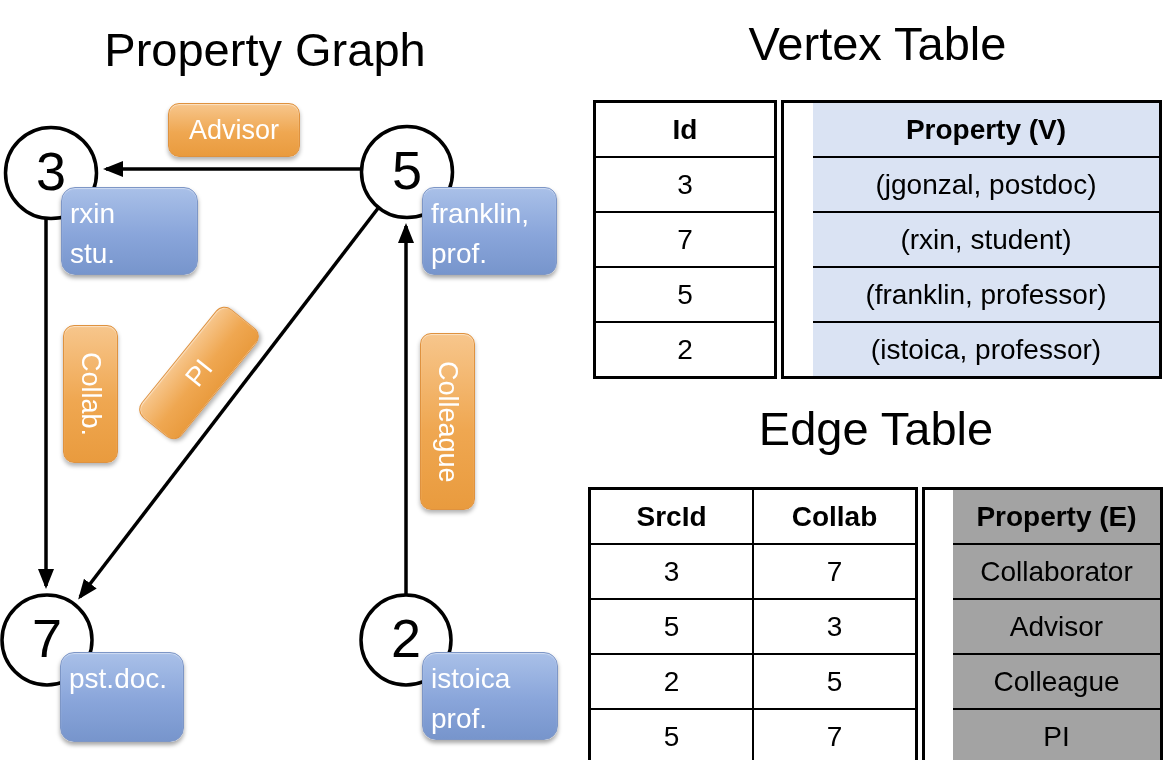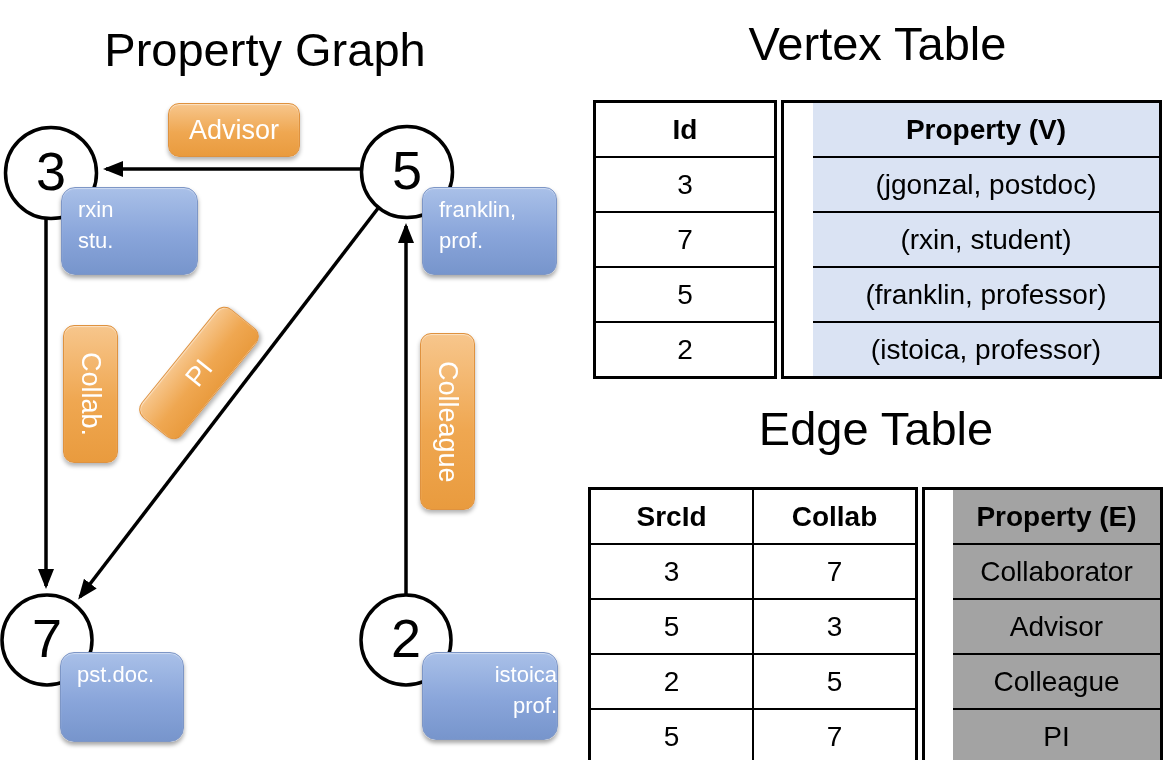--- a/index.html
+++ b/index.html
@@ -13,21 +13,21 @@
 
   
   .graph-pane{position:absolute;left:0;top:0;width:585px;height:760px;}
   .edges-svg{position:absolute;left:0;top:0;}
   .node-num{position:absolute;font-size:54px;font-weight:400;color:#000;
             transform:translate(-50%,-54%);}
   .vbox{position:absolute;border-radius:14px;color:#fff;
         background:linear-gradient(#a9c0e8,#89a5da 55%,#7795cc);
         border:1px solid #7d96c6;
         box-shadow:0 3px 4px rgba(0,0,0,.35), inset 0 1px 1px rgba(255,255,255,.45);
-        font-size:22px;line-height:1.42;padding:6px 0 0 16px;box-sizing:border-box;}
+        font-size:28px;line-height:1.42;padding:6px 0 0 8px;box-sizing:border-box;}
   .vbox span{display:block;}
   .ebox{position:absolute;border-radius:11px;color:#fff;
         background:linear-gradient(#f7c68c,#efa751 55%,#e99b3e);
         border:1px solid #df923f;
         box-shadow:0 3px 4px rgba(0,0,0,.3), inset 0 1px 1px rgba(255,255,255,.5);
         display:flex;align-items:center;justify-content:center;
         font-size:27px;box-sizing:border-box;}
   .vert{writing-mode:vertical-rl;}
 
   
@@ -82,21 +82,21 @@
       <span>rxin</span>
       <span>stu.</span>
     </div>
     <div class="vbox" style="left:422px;top:187px;width:135px;height:88px;border-radius:12px;">
       <span>franklin,</span>
       <span>prof.</span>
     </div>
     <div class="vbox" style="left:60px;top:652px;width:124px;height:90px;">
       <span>pst.doc.</span>
     </div>
-    <div class="vbox" style="left:422px;top:652px;width:136px;height:88px;text-align:right;">
+    <div class="vbox" style="left:422px;top:652px;width:136px;height:88px;">
       <span>istoica</span>
       <span>prof.</span>
     </div>
 
     <div class="ebox" style="left:168px;top:103px;width:132px;height:54px;">
       <span>Advisor</span>
     </div>
     <div class="ebox vert" style="left:63px;top:325px;width:55px;height:138px;">
       <span>Collab.</span>
     </div>

